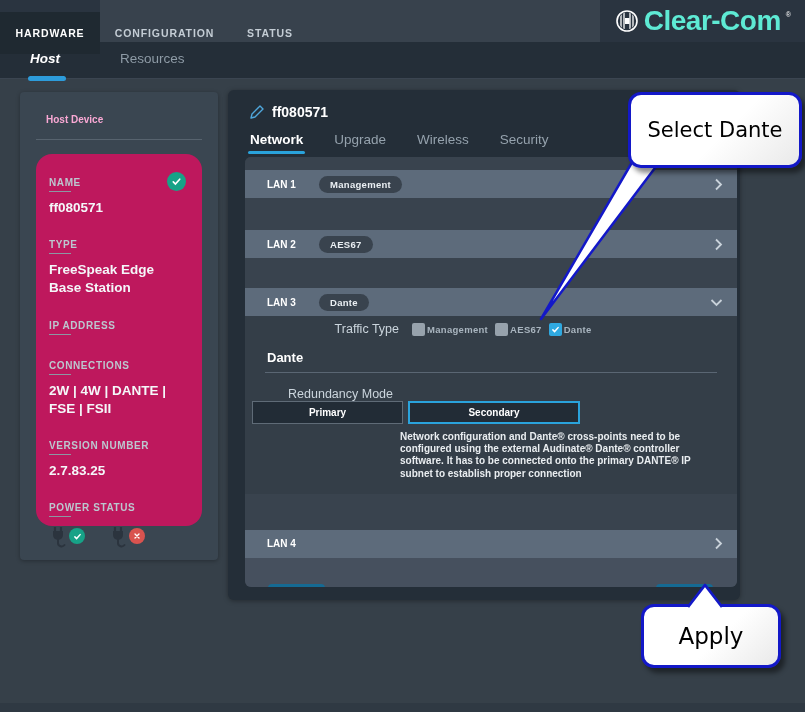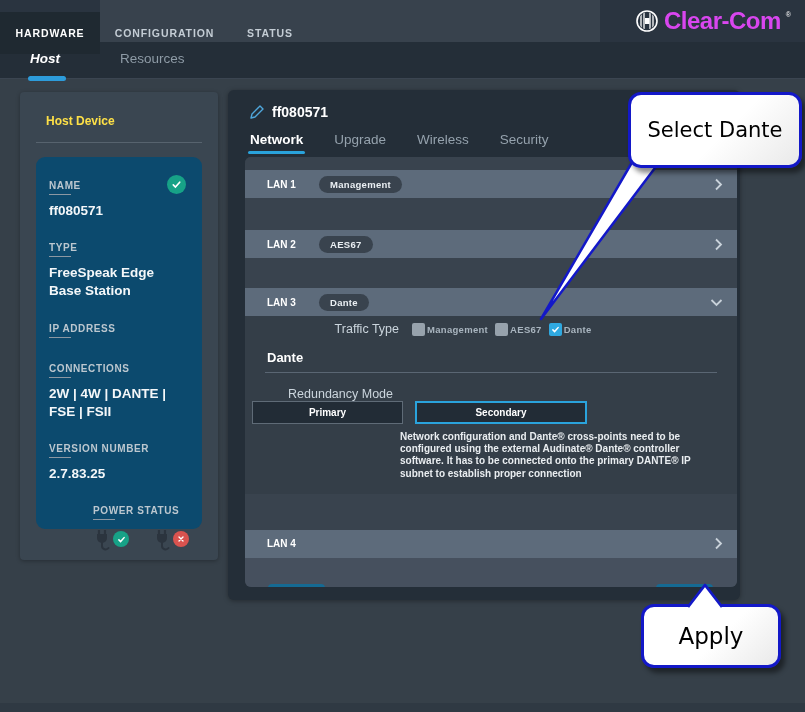--- a/index.html
+++ b/index.html
@@ -9,37 +9,37 @@
 
   
   .topbar { position:absolute; left:0; top:0; width:805px; height:42px; background:#2A3440; }
   .topgroup { position:absolute; left:100px; top:0; width:500px; height:47px; background:#38424D; }
   .toptab { position:absolute; top:12px; height:42px; display:flex; align-items:center; justify-content:center;
             font-size:10.5px; font-weight:bold; letter-spacing:.9px; color:#C4CDD5; cursor:pointer; }
   .toptab.active { left:0; width:100px; background:#1F2931; color:#FFFFFF; z-index:2; }
   .toptab.t2 { left:112px; width:105px; z-index:2; }
   .toptab.t3 { left:240px; width:60px; z-index:2; }
   .logo { position:absolute; right:14px; top:8px; height:26px; display:flex; align-items:center; gap:5px; }
-  .logo-text { color:#d946ef; font-weight:bold; font-size:24px; letter-spacing:-.5px; }
+  .logo-text { color:#5eead4; font-weight:bold; font-size:28px; letter-spacing:-.5px; }
   .logo-reg { color:#fff; font-size:7px; vertical-align:top; position:relative; top:-7px; }
 
   
   .subbar { position:absolute; left:0; top:42px; width:805px; height:37px; background:#242E38;
             border-bottom:1px solid #3B4551; z-index:1;}
   .subtab { position:absolute; top:9px; font-size:13.5px; cursor:pointer; }
   .subtab.active { left:30px; color:#FFFFFF; font-weight:bold;font-style:italic; }
   .subtab.inactive { left:120px; color:#8E9BA6; }
   .sub-underline { position:absolute; left:28px; bottom:-3px; width:38px; height:5px; border-radius:3px; background:#2D9CDB; }
 
   
   .sidebar { position:absolute; left:20px; top:92px; width:198px; height:468px; background:#3A4651;
              border-radius:4px; box-shadow:0 1px 4px rgba(0,0,0,.3); }
-  .sidebar-title { color:#fde047; font-weight:bold; font-size:12px; padding:22px 16px 14px 26px; }
+  .sidebar-title { color:#f9a8d4; font-weight:bold; font-size:10px; padding:22px 16px 14px 26px; }
   .sidebar-divider { margin:0 16px; border:none; border-top:1px solid #57636E; }
-  .side-card { margin:14px 16px 0 16px; background:#0c4a6e; border-radius:9px; padding:18px 14px 16px 13px; height:372px; }
+  .side-card { margin:14px 16px 0 16px; background:#be185d; border-radius:16px; padding:18px 14px 16px 13px; height:372px; }
   .fld { margin-bottom:17px; position:relative; }
   .fld-label { display:inline-block; color:#BCC7CF; font-size:10px; font-weight:bold; letter-spacing:.6px; padding-bottom:3px; }
   .fld-label::after { content:""; display:block; width:22px; border-top:1.5px solid #8C98A3; margin-top:3px; }
   .fld-value { color:#F4F7F9; font-size:13.5px; font-weight:bold; margin-top:4px; line-height:1.35; }
   .name-check { position:absolute; right:2px; top:0; width:19px; height:19px; border-radius:50%;
                 background:#17A287; display:flex; align-items:center; justify-content:center; }
   .power-row { display:flex; gap:26px; margin-top:6px; }
   .power-unit { position:relative; width:34px; height:26px; }
   .badge-dot { position:absolute; right:-2px; top:2px; width:16px; height:16px; border-radius:50%;
                display:flex; align-items:center; justify-content:center; }
@@ -73,21 +73,21 @@
   .traffic-label { color:#CBD5DD; font-size:12.5px; width:66px; text-align:right; margin-right:6px; }
   .cb-group { display:flex; align-items:center; gap:7px; margin-left:7px; }
   .cb-item { display:flex; align-items:center; gap:2px; cursor:pointer; }
   .cb { width:13px; height:13px; border-radius:2px; background:#97A2AC; display:flex; align-items:center; justify-content:center; }
   .cb.checked { background:#2FA9E1; }
   .cb-label { color:#A9B5BF; font-size:9.5px; font-weight:bold; letter-spacing:.3px; }
   .dante-heading { color:#FFFFFF; font-weight:bold; font-size:13px; margin:14px 0 0 22px; }
   .dante-hr { border:none; border-top:1px solid #5A6673; margin:7px 20px 0 20px; }
   .redun-row { display:flex; align-items:flex-start; margin:10px 0 0 0;flex-direction:column; }
   .redun-label { color:#CBD5DD; font-size:12.5px; width:148px; text-align:right; padding-top:4px; }
-  .mode-btns { display:flex; gap:12px; margin-left:7px; }
+  .mode-btns { display:flex; gap:5px; margin-left:7px; }
   .mode-btn { height:23px; background:#222C36; color:#FFFFFF; font-size:10px; font-weight:bold;
               display:flex; align-items:center; justify-content:center; cursor:pointer; }
   .mode-btn.primary { width:151px; border:1px solid #5F6B77; }
   .mode-btn.secondary { width:172px; border:2px solid #2AA3DC; }
   .dante-info { color:#E9EDF0; font-size:10px; font-weight:bold; line-height:1.22; width:312px;
                 margin:7px 0 0 155px; padding-bottom:14px; }
   .lan3-after { height:36px; background:#39434E; }
 
   .inner-footer { height:69px; background:#46505E; display:flex; justify-content:space-between;
                   padding:26px 24px 0 23px; }
@@ -171,21 +171,21 @@
       <div class="fld">
         <span class="fld-label">CONNECTIONS</span>
         <div class="fld-value" style="width:140px;">2W | 4W | DANTE | FSE | FSII</div>
       </div>
 
       <div class="fld">
         <span class="fld-label">VERSION NUMBER</span>
         <div class="fld-value">2.7.83.25</div>
       </div>
 
-      <div class="fld" style="margin-bottom:0;margin-left:44px;">
+      <div class="fld" style="margin-bottom:0;">
         <span class="fld-label">POWER STATUS</span>
         <div class="power-row">
           <span class="power-unit">
             <svg width="20" height="24" viewBox="0 0 20 24">
               <path d="M6 1v5M12 1v5" stroke="#2B343E" stroke-width="2.2" fill="none"></path>
               <path d="M4 5h10v4a5 5 0 0 1-5 5 5 5 0 0 1-5-5z" fill="#2B343E"></path>
               <path d="M9 14v3c0 3.5 4.5 4.5 6.5 2" stroke="#2B343E" stroke-width="2" fill="none" stroke-linecap="round"></path>
             </svg>
             <span class="badge-dot badge-ok">
               <svg width="9" height="9" viewBox="0 0 12 12">

